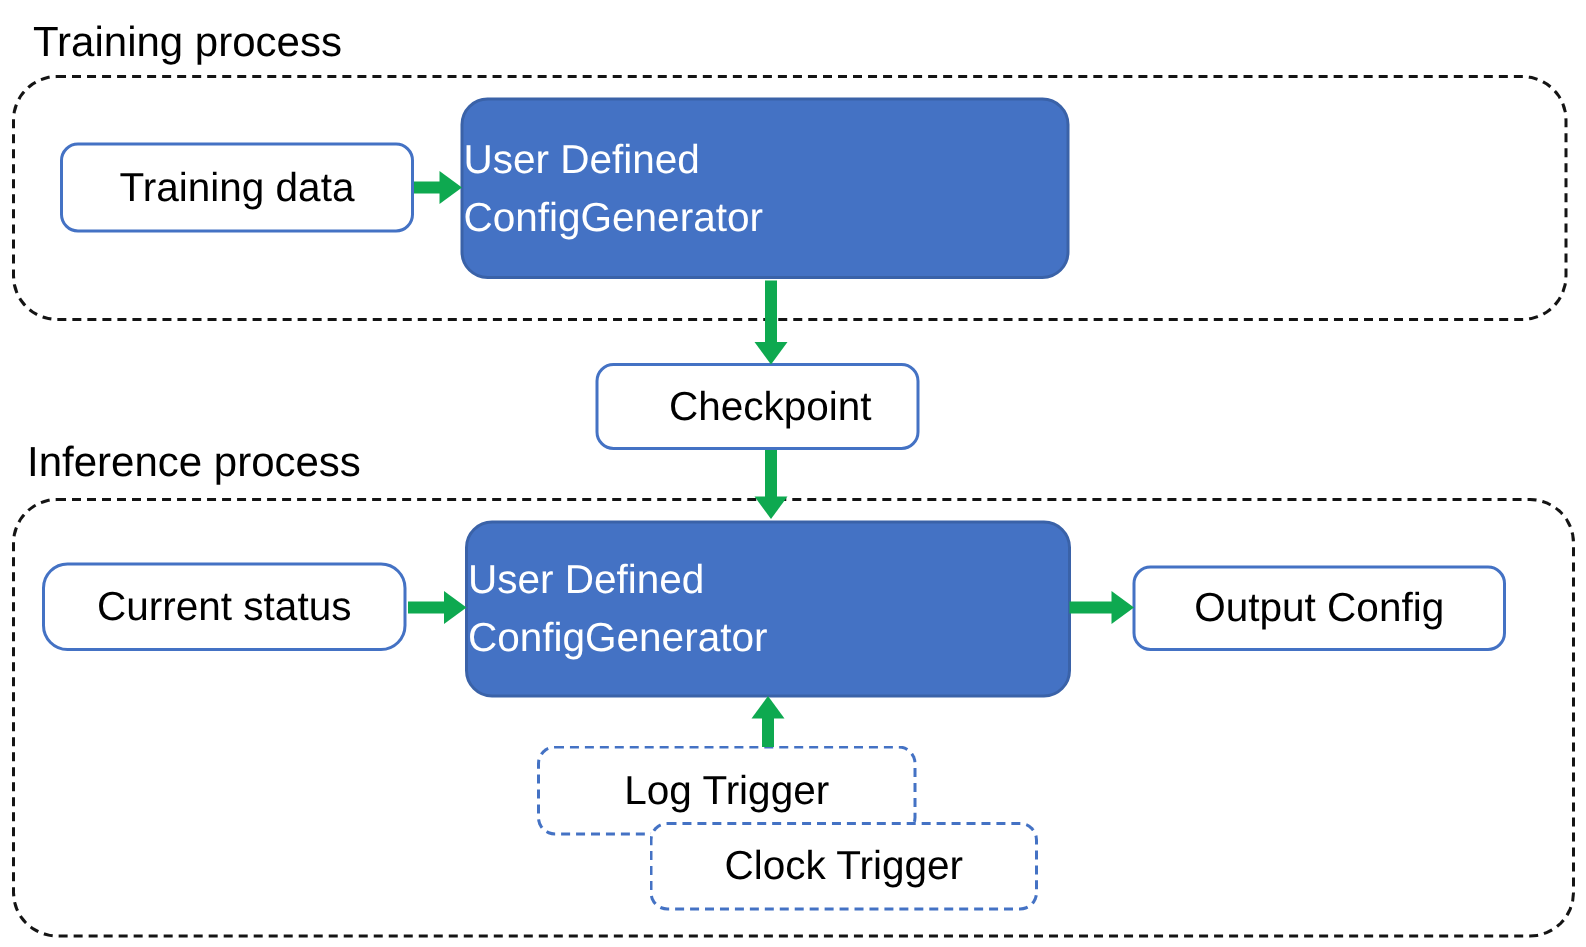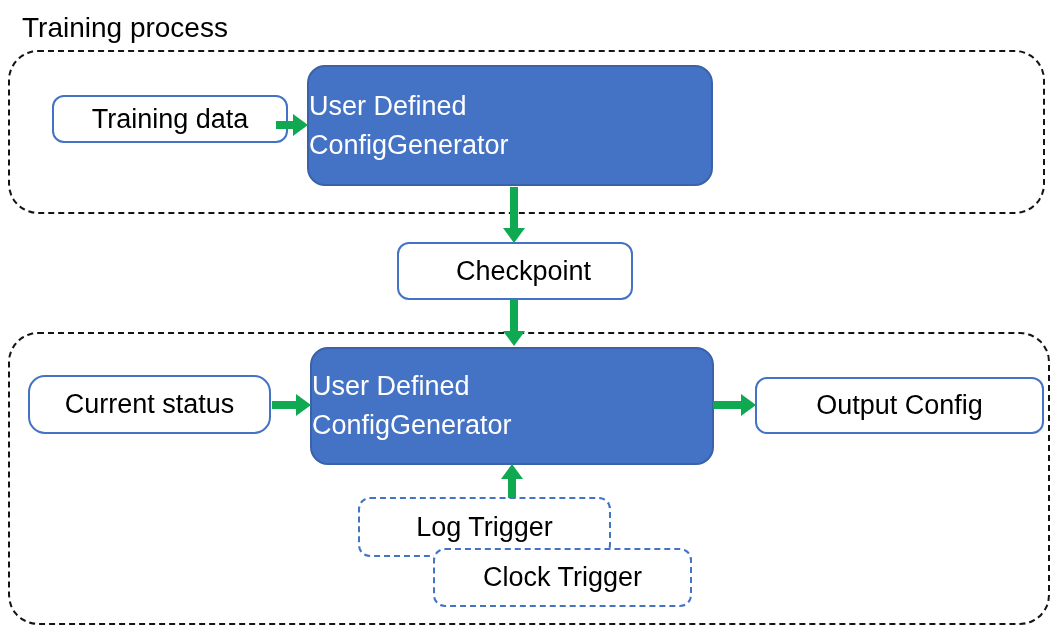--- a/index.html
+++ b/index.html
@@ -41,24 +41,24 @@
     border: 2px solid var(--box-border);
     border-radius: 12px;
     display: flex;
     align-items: center;
     justify-content: center;
     font-size: 27px;
     color: #000000;
     z-index: 2;
     box-sizing: border-box;
   }
-  .box-training-data { left: 40px;  top: 95px;  width: 236px; height: 48px; margin-left: 12px; }
-  .box-checkpoint    { left: 397px; top: 242px; width: 236px; height: 58px; padding-left: 17px; }
+  .box-training-data { left: 40px;  top: 95px;  width: 236px; height: 60px; }
+  .box-checkpoint    { left: 397px; top: 242px; width: 216px; height: 58px; padding-left: 17px; }
   .box-current-status{ left: 28px;  top: 375px; width: 243px; height: 59px; border-radius: 17px; }
-  .box-output-config { left: 755px; top: 377px; width: 289px; height: 57px; }
+  .box-output-config { left: 755px; top: 377px; width: 249px; height: 57px; }
 
   .blue-box {
     position: absolute;
     background: var(--generator-fill);
     border: 2.5px solid var(--generator-border);
     border-radius: 18px;
     display: flex;
     flex-direction: column;
     align-items: flex-start;
     justify-content: center;
@@ -152,20 +152,21 @@
     <div class="head"></div>
   </div>
 
   <div class="white-box box-checkpoint">Checkpoint</div>
 
   <div class="arrow arrow-down arrow-3">
     <div class="shaft"></div>
     <div class="head"></div>
   </div>
 
+  <div class="section-label label-inference">Inference process</div>
 
   <div class="dashed-container container-inference"></div>
 
   <div class="white-box box-current-status">Current status</div>
 
   <div class="blue-box blue-inference">
     <span>User Defined</span>
     <span>ConfigGenerator</span>
   </div>
 

